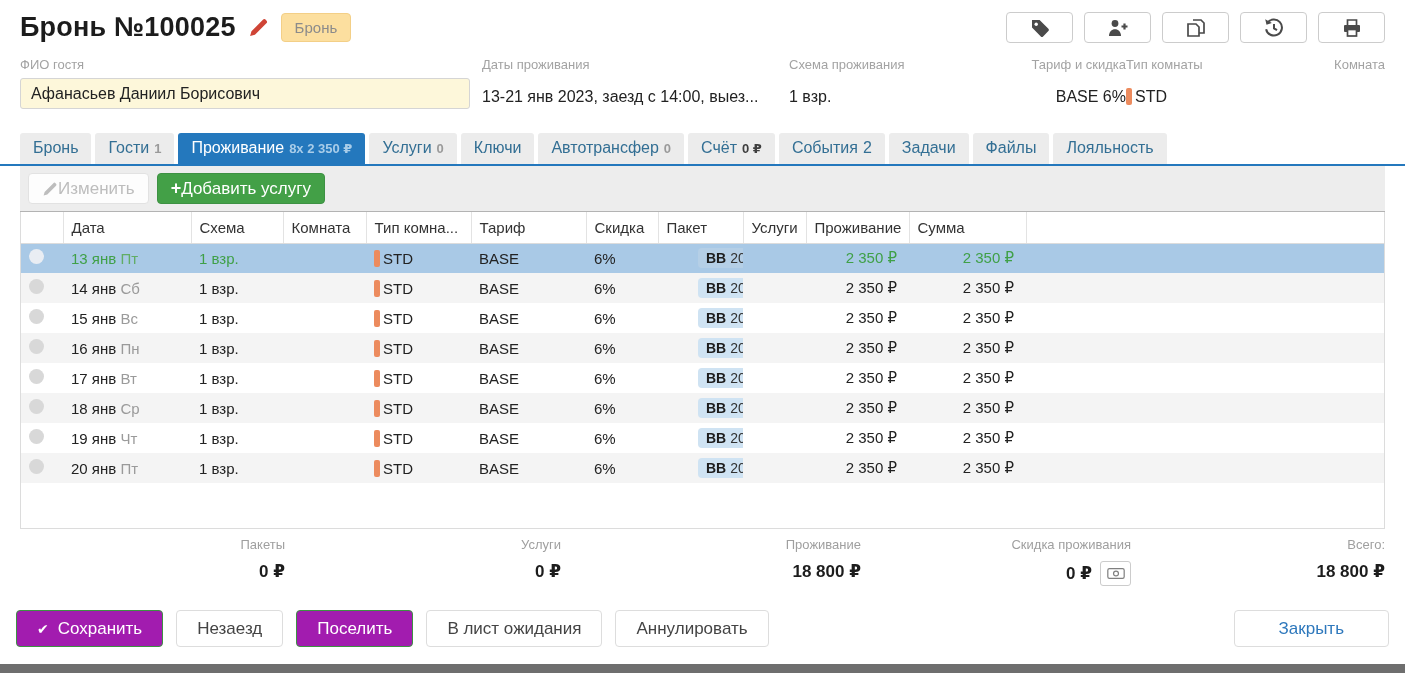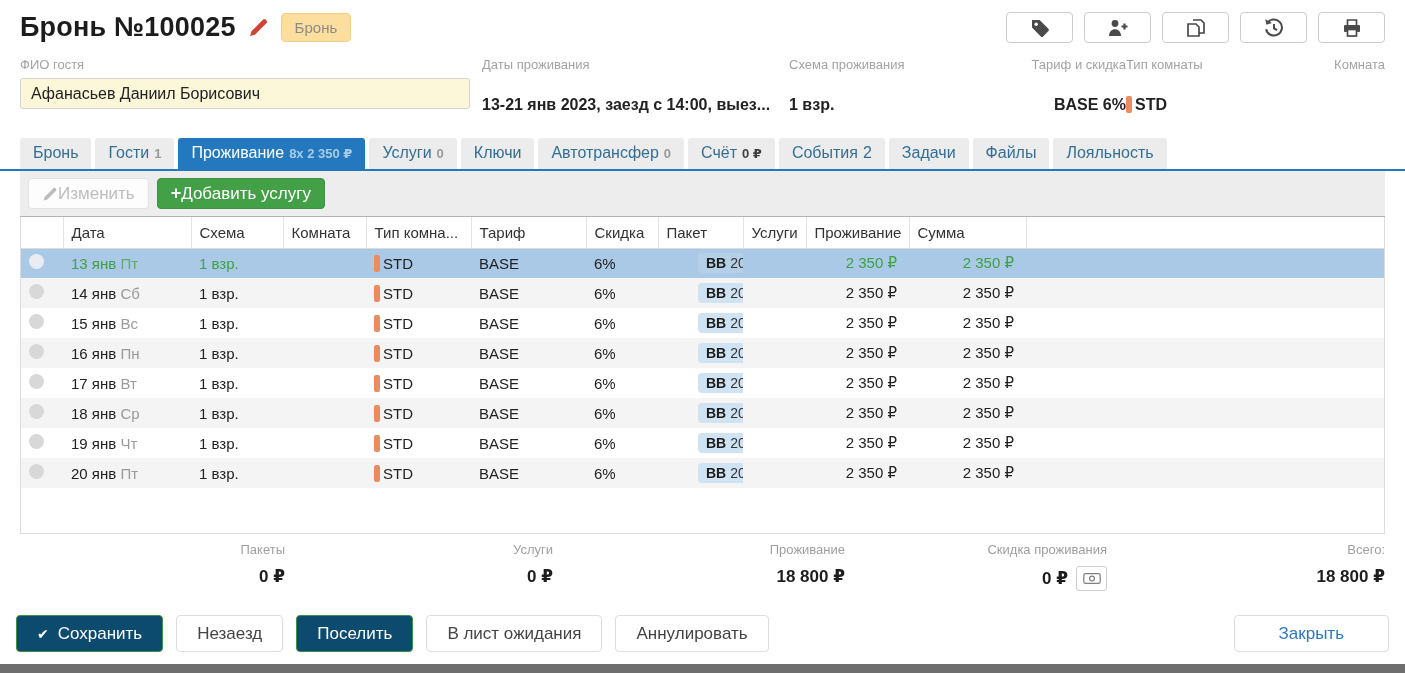--- a/index.html
+++ b/index.html
@@ -21,21 +21,21 @@
   .fields-row { display:flex; padding:14px 20px 0 20px; }
   .field-label { font-size:13px; color:#a3a3a3; margin-bottom:8px; white-space:nowrap; }
   .field-value { font-size:16px; color:#222; white-space:nowrap; overflow:hidden; }
   .f-guest { width:450px; }
   .f-guest input { width:100%; height:31px; background:#fdf7da; border:1px solid #d5d5d5; border-radius:3px; font-size:16px; font-family:inherit; padding:0 10px; color:#222; margin-top:-2px; }
   .f-dates { width:307px; margin-left:12px; }
   .f-scheme { width:147px; }
   .f-tariff { width:190px;text-align:right; }
   .f-roomtype { width:205px; }
   .f-room { flex:1; text-align:right; }
-  .fields-row .field-value { margin-top:24px;font-weight:bold; }
+  .fields-row .field-value { margin-top:16px; }
   .rt-bar { display:inline-block; width:6px; height:17px; background:#ec8b5e; border-radius:2px; vertical-align:-3px; margin-right:3px; }
 
   
   .tabs-bar { display:flex; align-items:flex-end; padding:0 0 0 20px; margin-top:24px; border-bottom:2px solid #2478bd; }
   .tab { background:#ececec; color:#336f94; font-size:16px; padding:6px 13px 7px 13px; border-radius:3px 3px 0 0; margin-right:4px; cursor:pointer; white-space:nowrap; }
   .tab.active { background:#2478bd; color:#fff; }
   .tab-badge { font-size:13px; font-weight:bold; margin-left:5px; }
   .tab-badge.muted { color:#9a9a9a; }
   .tab-badge.dark  { color:#3f3f3f; }
   .tab-badge.light { color:#a9cde9; }
@@ -65,32 +65,32 @@
   .radio { width:15px; height:15px; border-radius:50%; background:#d8d8d8; display:inline-block; cursor:pointer; }
   tr.selected .radio { background:#e9edf3; }
   .dow { color:#9a9a9a; }
   tr.selected .c1 .date, tr.selected .c2, tr.selected .c9, tr.selected .c10 { color:#3fa047; }
   tr.selected .dow { color:#61ad65; }
   .pkg-badge { background:#cfe3f3; border-radius:4px; padding:2px 8px; font-size:14px; color:#333; display:inline-block;margin-left:32px; }
   .pkg-badge b { color:#1d1d1d; }
   tr.selected .pkg-badge { background:#b5cfe6; }
 
   
-  .totals-bar { display:flex; margin:8px 20px 0 20px; }
+  .totals-bar { display:flex; margin:8px 20px 0 20px;gap:8px; }
   .total-cell { text-align:right; }
   .t0{width:265px}.t1{width:268px}.t2{width:292px}.t3{width:262px}.t4{flex:1}
   .total-label { font-size:13px; color:#9f9f9f; }
   .total-value { font-size:17px; color:#1d1d1d; font-weight:bold; margin-top:9px; display:flex; justify-content:flex-end; align-items:center; gap:8px; }
   .money-btn { width:31px; height:25px; background:#fff; border:1px solid #ccc; border-radius:3px; display:inline-flex; align-items:center; justify-content:center; cursor:pointer; }
   .money-btn svg { stroke:#808080; fill:none; stroke-width:1.5; }
 
   
   .footer-bar { display:flex; align-items:center; padding:0 16px; margin-top:24px; gap:13px; }
   .fbtn { height:37px; border-radius:4px; font-size:17px; font-family:inherit; padding:0 20px; display:inline-flex; align-items:center; gap:9px; cursor:pointer; }
-  .fbtn-green { background:#0c4a6e; border:1px solid #3d9143; color:#fff; }
+  .fbtn-green { background:#a21caf; border:1px solid #3d9143; color:#fff; }
   .fbtn-plain { background:#fff; border:1px solid #ddd; color:#444; }
   .fbtn-close { margin-left:auto; background:#fff; border:1px solid #ddd; color:#2e78bc; padding:0 44px; }
   .bottom-bar { position:absolute; left:0; bottom:0; width:100%; height:9px; background:#6e6e6e; }
 </style>
 </head>
 <body>
 
 <div class="top-row">
   <div class="title-wrap">
     <span class="page-title">Бронь №100025</span>

